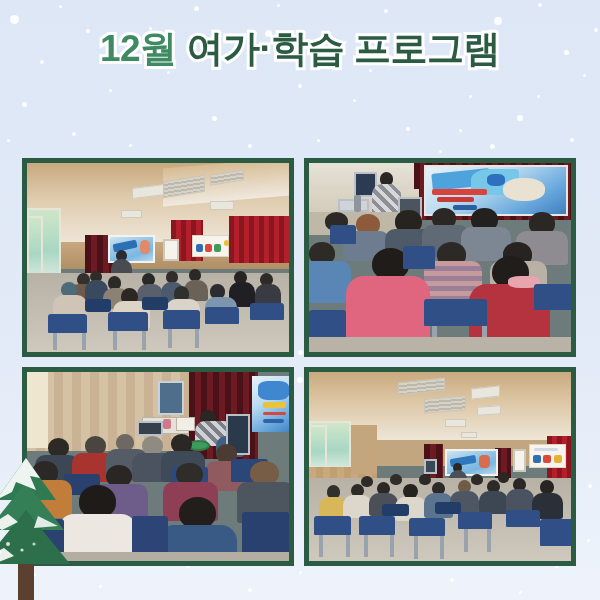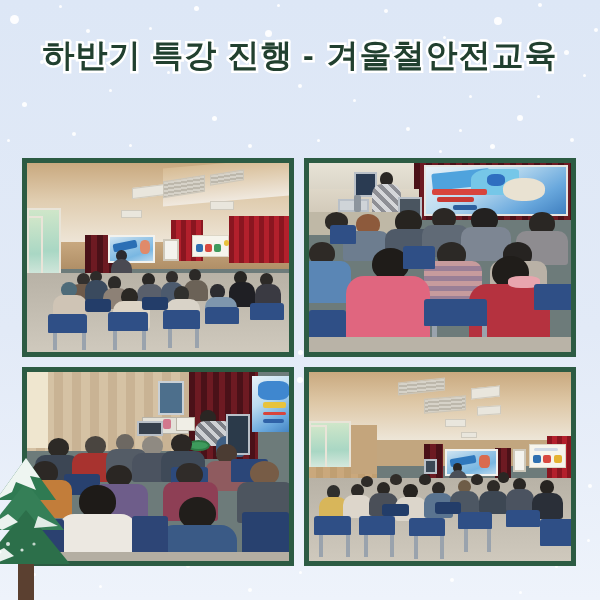--- a/index.html
+++ b/index.html
@@ -126,24 +126,23 @@
       <i style="left: 98.5px; top: 584.5px; width: 3px; height: 3px;"></i>
       <i style="left: 554.5px; top: 564.5px; width: 3px; height: 3px;"></i>
       <i style="left: 32.5px; top: 572.5px; width: 3px; height: 3px;"></i>
       <i style="left: 248px; top: 588px; width: 4px; height: 4px;"></i>
       <i style="left: 518.5px; top: 590.5px; width: 3px; height: 3px;"></i>
       <i style="left: 588px; top: 484px; width: 4px; height: 4px;"></i>
       <i style="left: 586.5px; top: 538.5px; width: 3px; height: 3px;"></i>
     </div>
 
   <div class="title-wrap">
-    <div class="t-line2">
-      <span>하반기 특강 진행</span>
-      <span class="dash">-</span>
-      <span>겨울철안전교육</span>
+    <div class="t-line1">
+      <span class="m">12월</span>
+      <span class="r">여가·학습 프로그램</span>
     </div>
   </div>
 
   <div class="grid">
 
     <div class="frame">
       <div class="photo">
 
         <div class="ceil" style="height:44%;"></div>
         <div class="ceil2" style="left:52%;top:0;width:48%;height:20%;transform:skewY(-5deg);"></div>

